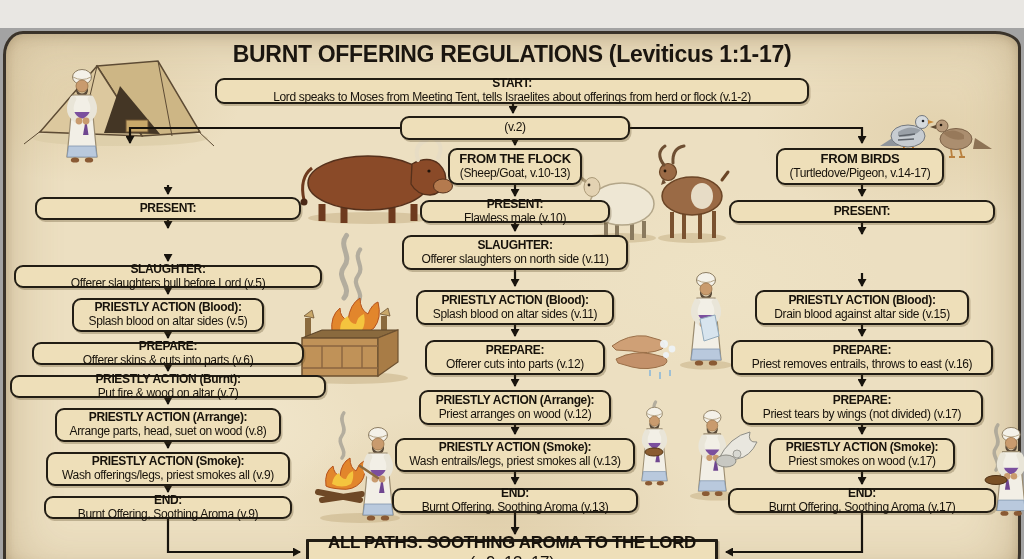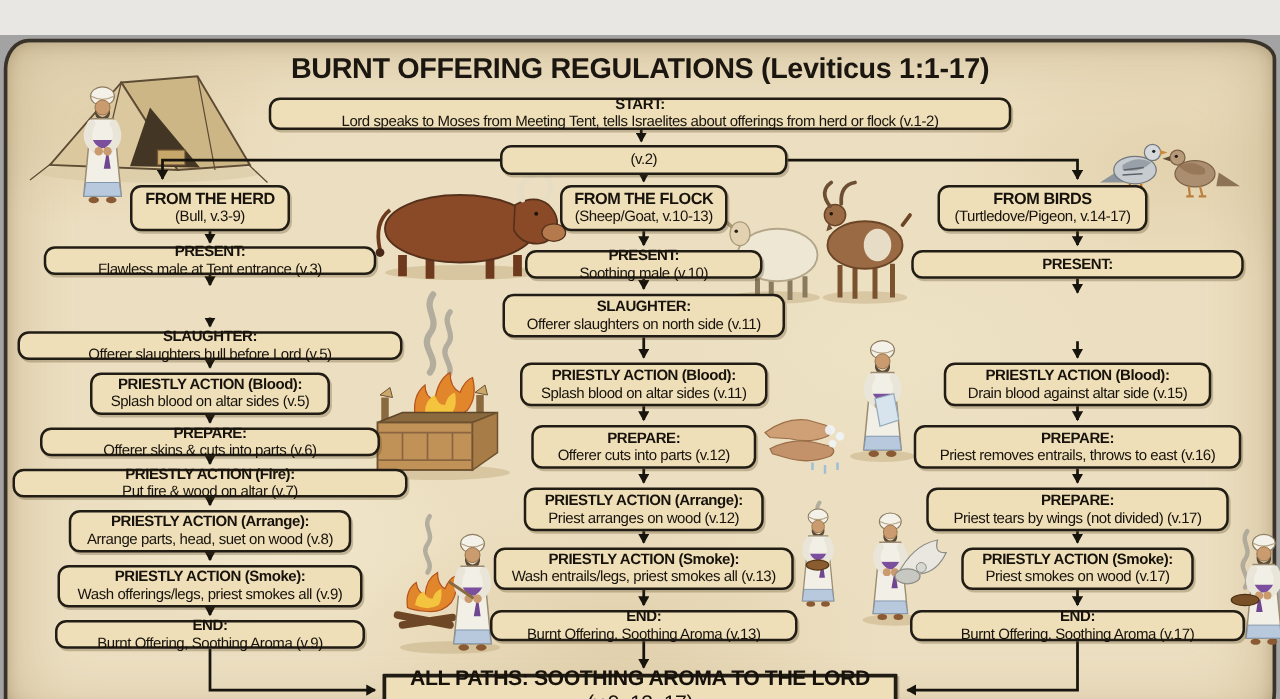--- a/index.html
+++ b/index.html
@@ -228,42 +228,37 @@
 
   <div class="node" style="left:215px;top:50px;width:594px;height:26px">
     <span class="b">START:</span>
     <span class="t">Lord speaks to Moses from Meeting Tent, tells Israelites about offerings from herd or flock (v.1-2)</span>
   </div>
 
   <div class="node typ" style="left:400px;top:88px;width:230px;height:24px">
     <span class="t">(v.2)</span>
   </div>
 
-  <div class="node stack head" style="left:104px;top:120px;width:128px;height:37px">
-    <span class="b">FROM THE HERD</span>
-    <span class="t">(Bull, v.3-9)</span>
-  </div>
   <div class="node" style="left:35px;top:169px;width:266px;height:23px">
     <span class="b">PRESENT:</span>
-    <span class="t">Flawless male at Tent entrance (v.3)</span>
   </div>
   <div class="node" style="left:14px;top:237px;width:308px;height:23px">
     <span class="b">SLAUGHTER:</span>
     <span class="t">Offerer slaughters bull before Lord (v.5)</span>
   </div>
   <div class="node stack" style="left:72px;top:270px;width:192px;height:34px">
     <span class="b">PRIESTLY ACTION (Blood):</span>
     <span class="t">Splash blood on altar sides (v.5)</span>
   </div>
   <div class="node" style="left:32px;top:314px;width:272px;height:23px">
     <span class="b">PREPARE:</span>
     <span class="t">Offerer skins &amp; cuts into parts (v.6)</span>
   </div>
   <div class="node" style="left:10px;top:347px;width:316px;height:23px">
-    <span class="b">PRIESTLY ACTION (Fire):</span>
+    <span class="b">PRIESTLY ACTION (Burnt):</span>
     <span class="t">Put fire &amp; wood on altar (v.7)</span>
   </div>
   <div class="node stack" style="left:55px;top:380px;width:226px;height:34px">
     <span class="b">PRIESTLY ACTION (Arrange):</span>
     <span class="t">Arrange parts, head, suet on wood (v.8)</span>
   </div>
   <div class="node stack" style="left:46px;top:424px;width:244px;height:34px">
     <span class="b">PRIESTLY ACTION (Smoke):</span>
     <span class="t">Wash offerings/legs, priest smokes all (v.9)</span>
   </div>
@@ -271,21 +266,21 @@
     <span class="b">END:</span>
     <span class="t">Burnt Offering, Soothing Aroma (v.9)</span>
   </div>
 
   <div class="node stack head" style="left:448px;top:120px;width:134px;height:37px">
     <span class="b">FROM THE FLOCK</span>
     <span class="t">(Sheep/Goat, v.10-13)</span>
   </div>
   <div class="node" style="left:420px;top:172px;width:190px;height:23px">
     <span class="b">PRESENT:</span>
-    <span class="t">Soothing male (v.10)</span>
+    <span class="t">Flawless male (v.10)</span>
   </div>
   <div class="node stack" style="left:402px;top:207px;width:226px;height:35px">
     <span class="b">SLAUGHTER:</span>
     <span class="t">Offerer slaughters on north side (v.11)</span>
   </div>
   <div class="node stack" style="left:416px;top:262px;width:198px;height:35px">
     <span class="b">PRIESTLY ACTION (Blood):</span>
     <span class="t">Splash blood on altar sides (v.11)</span>
   </div>
   <div class="node stack" style="left:425px;top:312px;width:180px;height:35px">
@@ -298,21 +293,21 @@
   </div>
   <div class="node stack" style="left:395px;top:410px;width:240px;height:34px">
     <span class="b">PRIESTLY ACTION (Smoke):</span>
     <span class="t">Wash entrails/legs, priest smokes all (v.13)</span>
   </div>
   <div class="node" style="left:392px;top:460px;width:246px;height:25px">
     <span class="b">END:</span>
     <span class="t">Burnt Offering, Soothing Aroma (v.13)</span>
   </div>
 
-  <div class="node stack head" style="left:750px;top:120px;width:168px;height:37px">
+  <div class="node stack head" style="left:776px;top:120px;width:168px;height:37px">
     <span class="b">FROM BIRDS</span>
     <span class="t">(Turtledove/Pigeon, v.14-17)</span>
   </div>
   <div class="node" style="left:729px;top:172px;width:266px;height:23px">
     <span class="b">PRESENT:</span>
   </div>
   <div class="node stack" style="left:755px;top:262px;width:214px;height:35px">
     <span class="b">PRIESTLY ACTION (Blood):</span>
     <span class="t">Drain blood against altar side (v.15)</span>
   </div>

